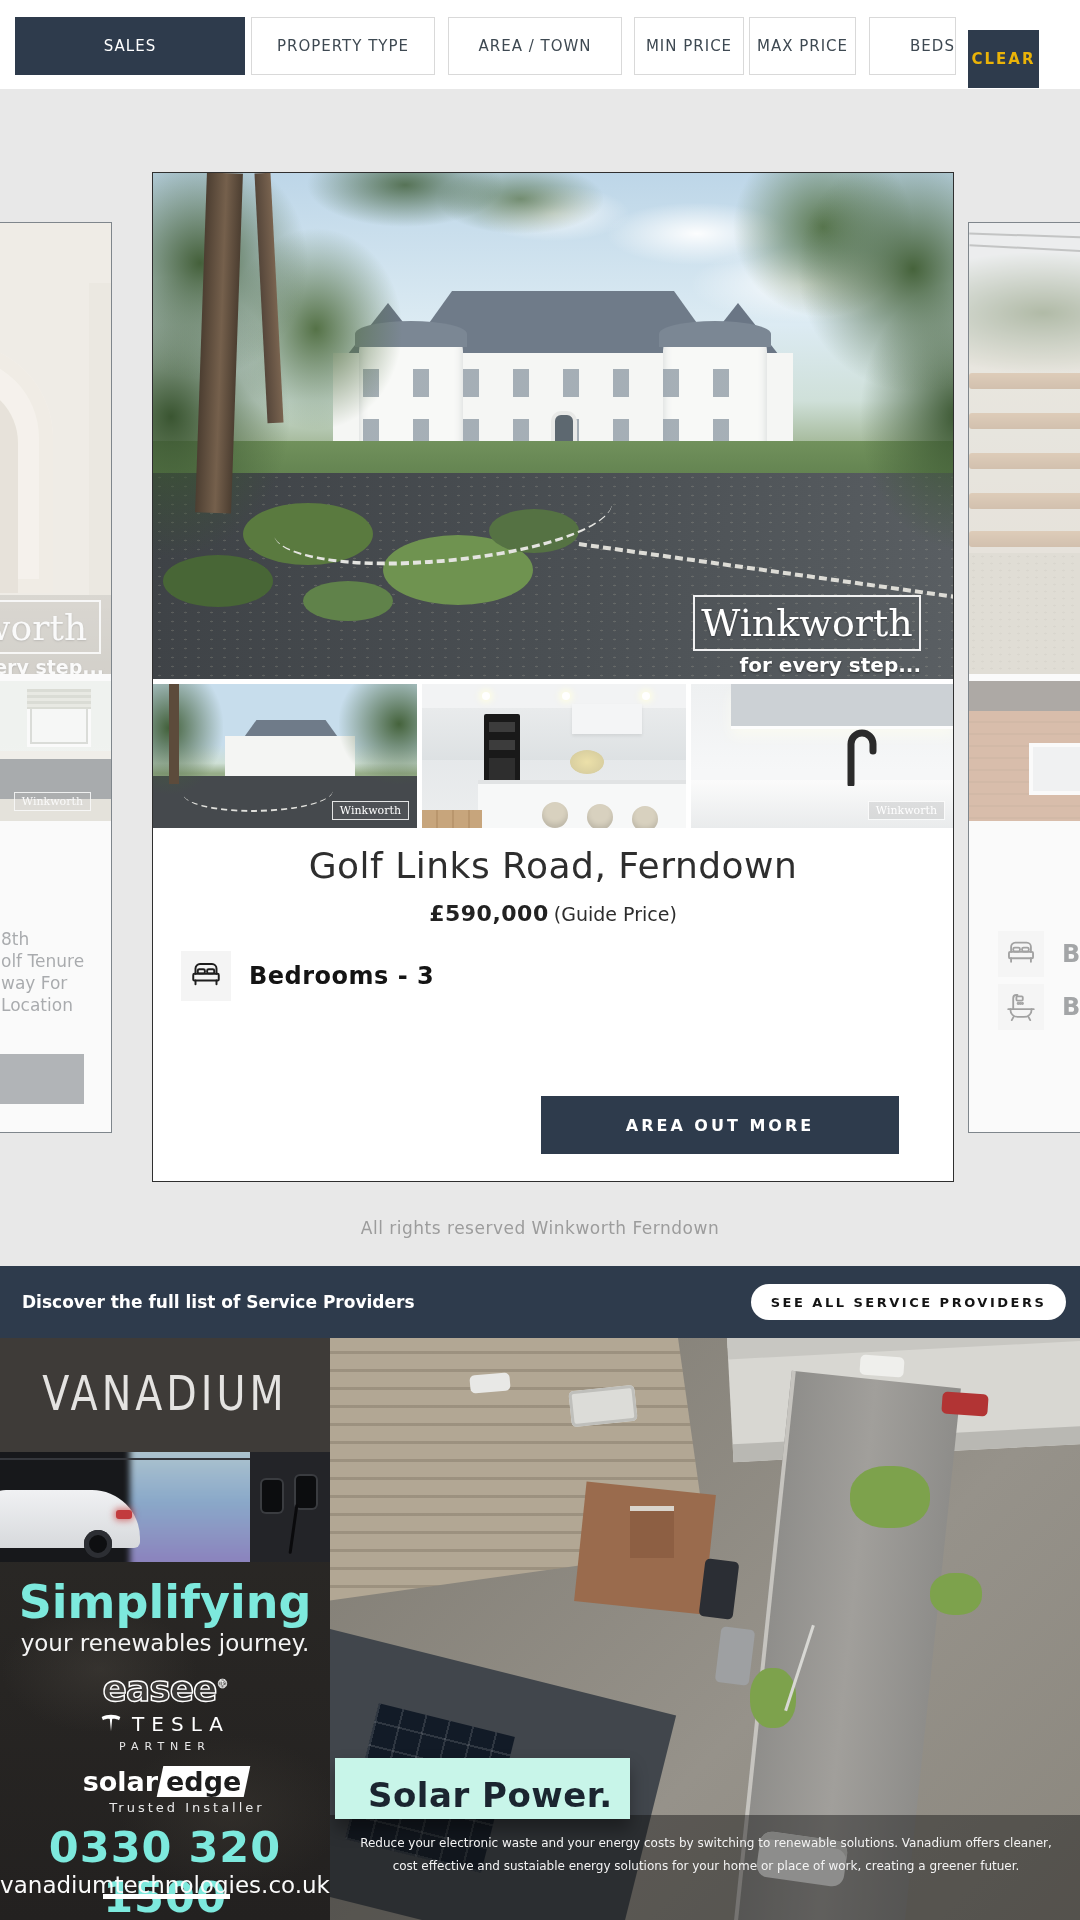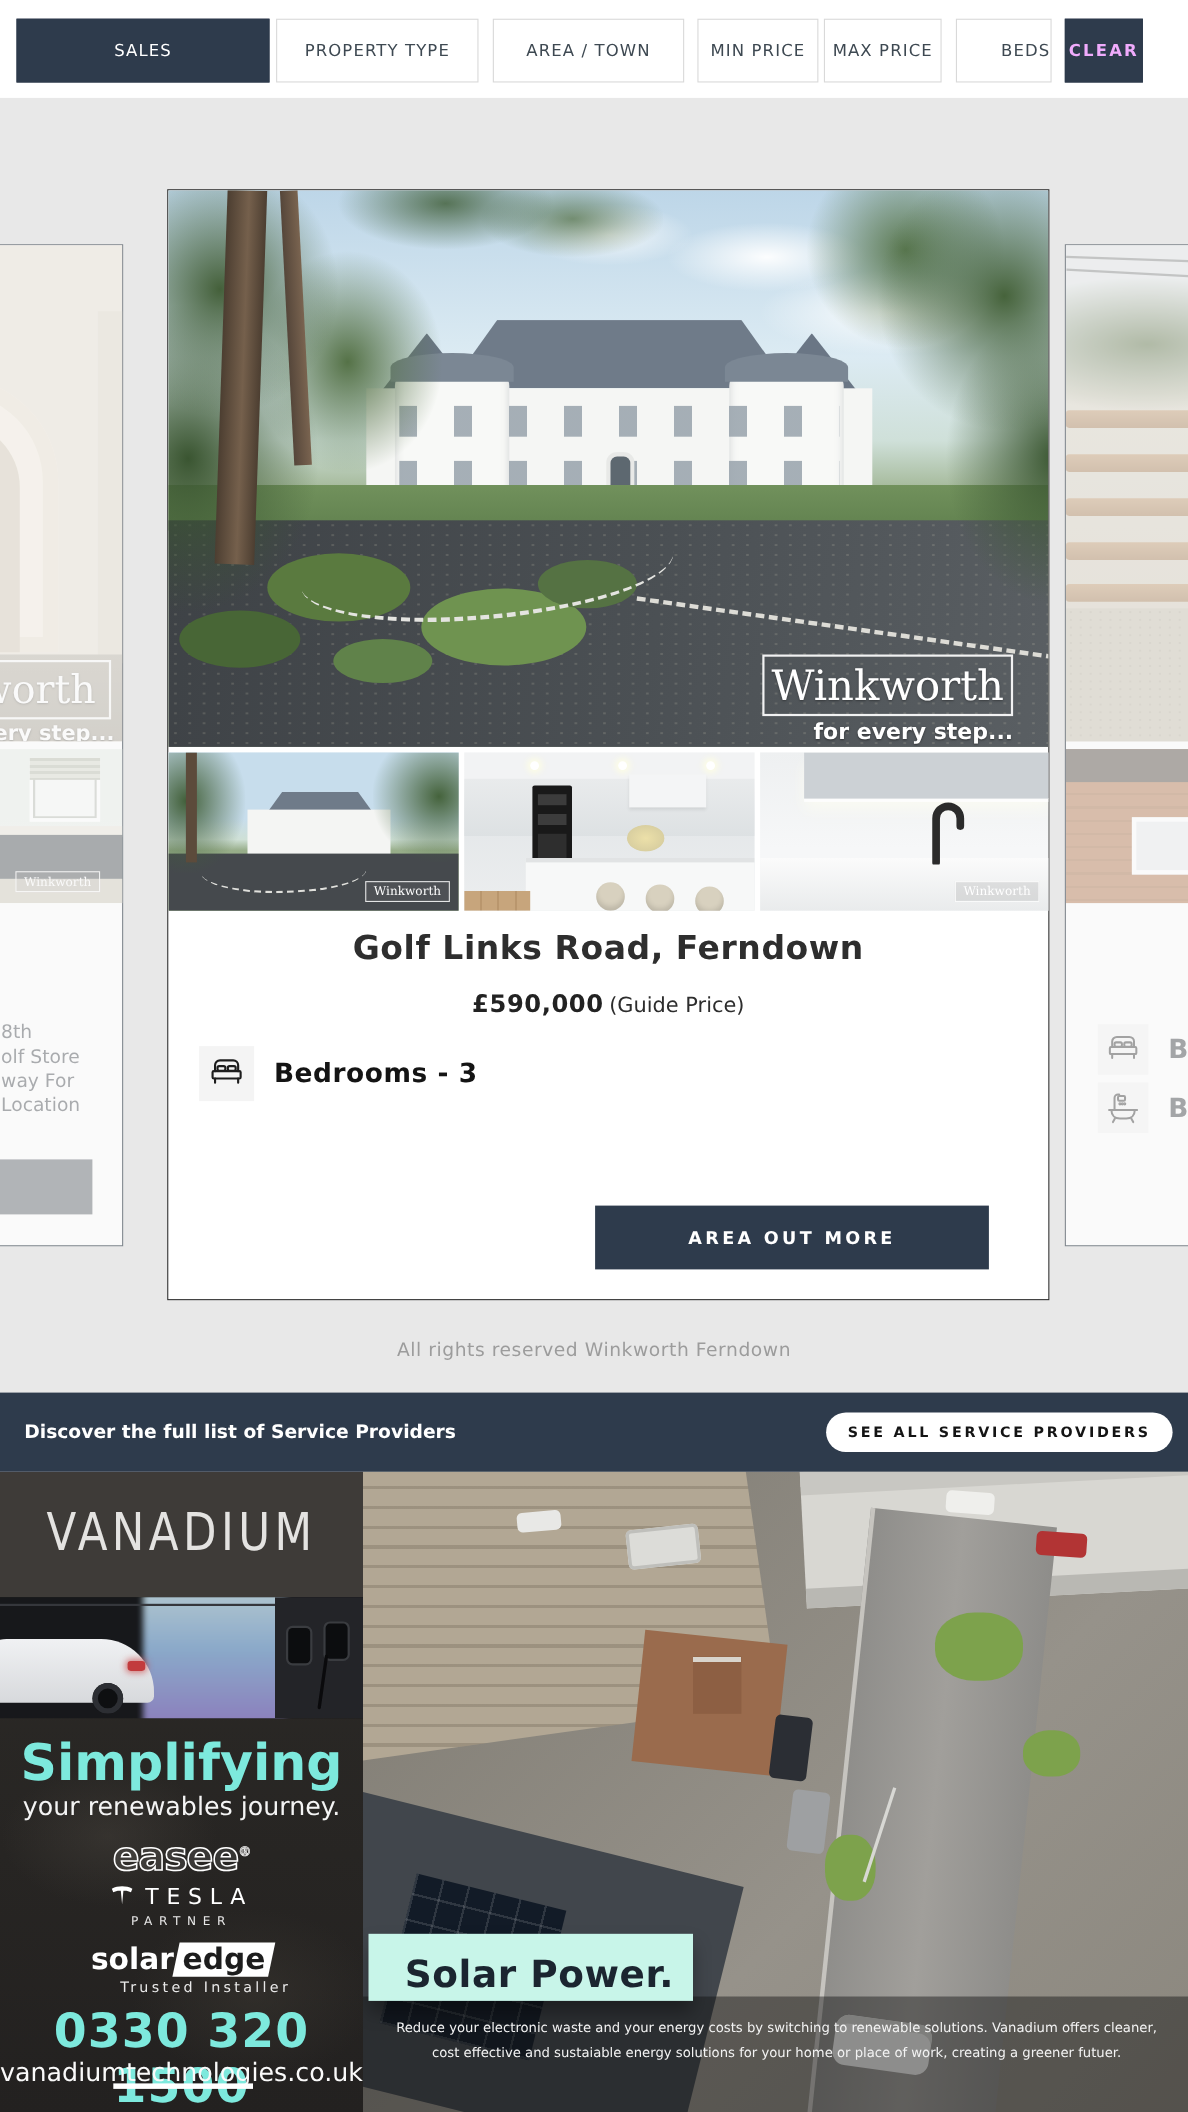--- a/index.html
+++ b/index.html
@@ -10,21 +10,21 @@
   
   .filterbar{position:absolute;left:0;top:0;width:1080px;height:89px;background:#ffffff;}
   .fbtn{position:absolute;top:17px;height:58px;display:flex;align-items:center;justify-content:center;
         background:#fff;border:1px solid #d9d9d9;color:#3e4952;font-size:15px;letter-spacing:1px;cursor:pointer;}
   .fbtn.b1{left:15px;width:230px;background:#2e3b4c;border-color:#2e3b4c;color:#fff;}
   .fbtn.b2{left:251px;width:184px;}
   .fbtn.b3{left:448px;width:174px;}
   .fbtn.b4{left:634px;width:110px;}
   .fbtn.b5{left:749px;width:107px;}
   .fbtn.b6{left:869px;width:87px;padding-left:40px;}
-  .fbtn.b7{left:968px;width:71px;background:#2e3b4c;border-color:#2e3b4c;color:#f0abfc;font-weight:bold;letter-spacing:2px;}
+  .fbtn.b7{left:968px;width:71px;background:#2e3b4c;border-color:#2e3b4c;color:#eab308;font-weight:bold;letter-spacing:2px;margin-top:13px;}
 
   
   .pcard{position:absolute;background:#fff;border:1px solid #2f2f2f;overflow:hidden;}
   .pcard.main{left:152px;top:172px;width:802px;height:1010px;}
   .pcard.side{border:1px solid #7f868c;}
   .pcard.left{left:-608px;top:222px;width:720px;height:911px;}
   .pcard.right{left:968px;top:222px;width:720px;height:911px;}
   .dim{position:absolute;inset:0;background:rgba(245,245,245,.55);z-index:40;pointer-events:none;}
 
   
@@ -97,21 +97,21 @@
   .t2 .flw{position:absolute;left:148px;top:66px;width:34px;height:24px;border-radius:50%;background:radial-gradient(#ece0a9,#d9cfa0 70%,transparent 75%);}
   .t2 .floor{position:absolute;left:0;top:126px;width:60px;height:18px;background:repeating-linear-gradient(90deg,#c7a57c 0 14px,#b9966d 14px 16px);}
   .t2 .lt{position:absolute;top:8px;width:8px;height:8px;border-radius:50%;background:#fff;box-shadow:0 0 6px 3px rgba(255,255,225,.8);}
   
   .t3{background:linear-gradient(#eef0f1,#f6f7f8 60%);}
   .t3 .ucab{position:absolute;left:40px;top:0;width:224px;height:42px;background:#ccd1d5;box-shadow:0 3px 0 #fdfdfd,0 10px 14px rgba(255,255,240,.6);}
   .t3 .counter{position:absolute;left:0;top:96px;width:264px;height:48px;background:linear-gradient(#fbfbfb,#e9ebec);}
   .t3 .tap{position:absolute;left:150px;top:38px;}
 
   
-  .title{position:absolute;left:0;top:672px;width:100%;text-align:center;font-size:30px;font-weight:700;color:#2e2e2e;letter-spacing:.5px;}
+  .title{position:absolute;left:0;top:672px;width:100%;text-align:center;font-size:36px;font-weight:400;color:#2e2e2e;letter-spacing:.5px;}
   .priceline{position:absolute;left:0;top:728px;width:100%;text-align:center;color:#222;}
   .price{font-size:22px;font-weight:bold;letter-spacing:.5px;}
   .pq{font-size:19px;font-weight:normal;color:#2d2d2d;}
   .featrow{position:absolute;left:28px;width:330px;height:50px;display:flex;align-items:center;}
   .featrow.f1{top:778px;} .featrow.f2{top:840px;}
   .icobox{width:50px;height:50px;background:#f4f4f4;display:flex;align-items:center;justify-content:center;flex:none;}
   .featlabel{margin-left:18px;font-size:24px;font-weight:bold;color:#141414;letter-spacing:.5px;}
   .desc{position:absolute;left:388px;top:776px;width:368px;font-size:17px;line-height:25px;color:#3a3a3a;}
   .cta{position:absolute;left:388px;top:923px;width:358px;height:58px;background:#2e3b4c;color:#fff;
        display:flex;align-items:center;justify-content:center;font-size:16px;font-weight:bold;letter-spacing:3px;cursor:pointer;}
@@ -244,21 +244,21 @@
         <div class="win"></div>
           <div class="blind"></div>
         <div class="ctr"></div>
           <div class="cabs"></div>
           <div class="flr"></div>
         <div class="wmark-sm" style="right:22px;bottom:10px;">Winkworth</div>
       </div>
     </div>
     <div class="pl-desc">
       <div>8th</div>
-      <div>olf Store</div>
+      <div>olf Tenure</div>
       <div>way For</div>
       <div>Location</div>
     </div>
     <div class="pl-btn"></div>
     <div class="dim"></div>
   </div>
 
   <div class="pcard side right">
     <div class="photo-right">
       <div class="pr-hedge"></div>

